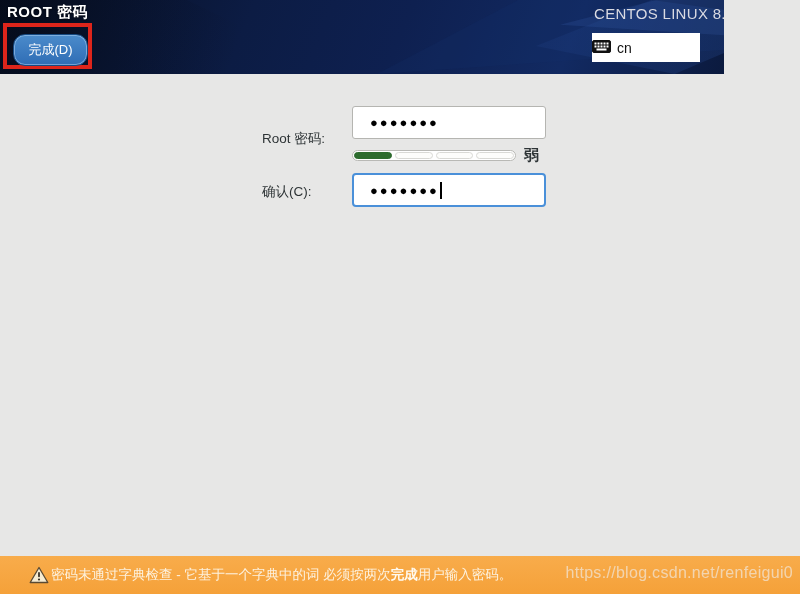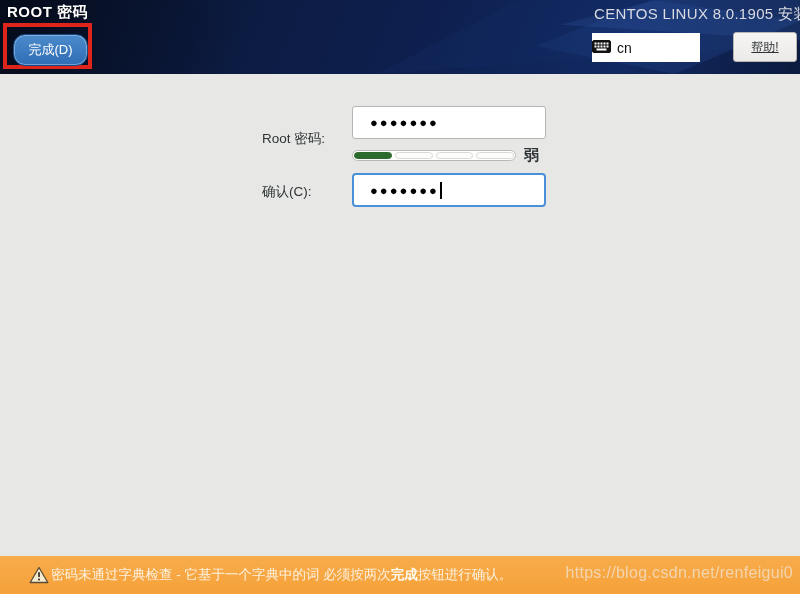--- a/index.html
+++ b/index.html
@@ -5,21 +5,21 @@
   * { margin: 0; padding: 0; box-sizing: border-box; }
   html, body { width: 800px; height: 594px; }
   body { font-family: "Liberation Sans", "DejaVu Sans", sans-serif; }
   #screen {
     position: relative; width: 800px; height: 594px;
     background: #e7e7e6; overflow: hidden;
   }
 
   
   #header {
-    position: absolute; left: 0; top: 0; width: 800px; height: 74px;
+    position: absolute; left: 0; top: 0; width: 724px; height: 74px;
     background: linear-gradient(112deg, #060d1e 0%, #0c1c44 34%, #0e2050 55%, #122a62 78%, #0b1a3e 100%);
     overflow: hidden;
   }
   .poly { position: absolute; }
   .poly1 { left: 0; top: 0; width: 340px; height: 74px;
     background: linear-gradient(100deg, #04091555, #0a174000 70%);
     clip-path: polygon(0 0, 55% 0, 100% 100%, 0 100%); }
   .poly2 { left: 330px; top: 0; width: 470px; height: 74px;
     background: #16306f33;
     clip-path: polygon(40% 0, 100% 0, 100% 60%, 10% 100%); }
@@ -191,18 +191,18 @@
     <span id="warning-icon">
       <svg width="20" height="18" viewBox="0 0 20 18">
         <path d="M10 1.5 L18.8 16.5 L1.2 16.5 Z" fill="#f7ecd2" stroke="#5a4a33" stroke-width="1.3" stroke-linejoin="round"></path>
         <rect x="9.1" y="6" width="1.8" height="5.2" rx="0.9" fill="#3a3227"></rect>
         <circle cx="10" cy="13.5" r="1.1" fill="#3a3227"></circle>
       </svg>
     </span>
     <span id="warning-text">
       <span>密码未通过字典检查 - 它基于一个字典中的词 必须按两次</span>
         <b>完成</b>
-        <span>按钮进行确认。</span>
+        <span>用户输入密码。</span>
     </span>
     <span id="watermark">https://blog.csdn.net/renfeigui0</span>
   </div>
 
 </div>
 
 </body></html>

